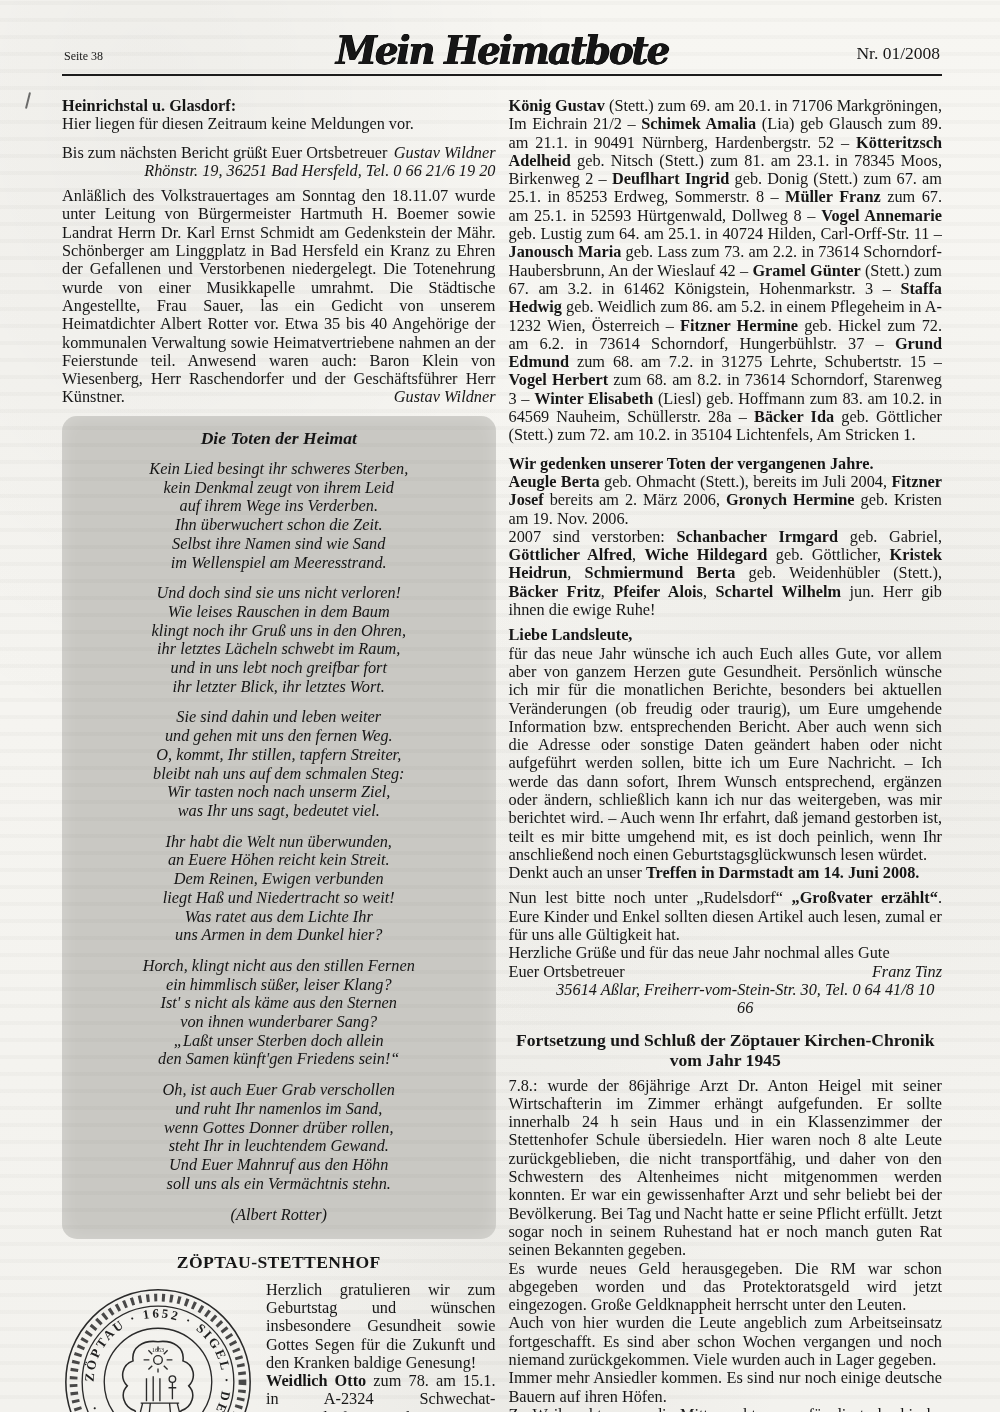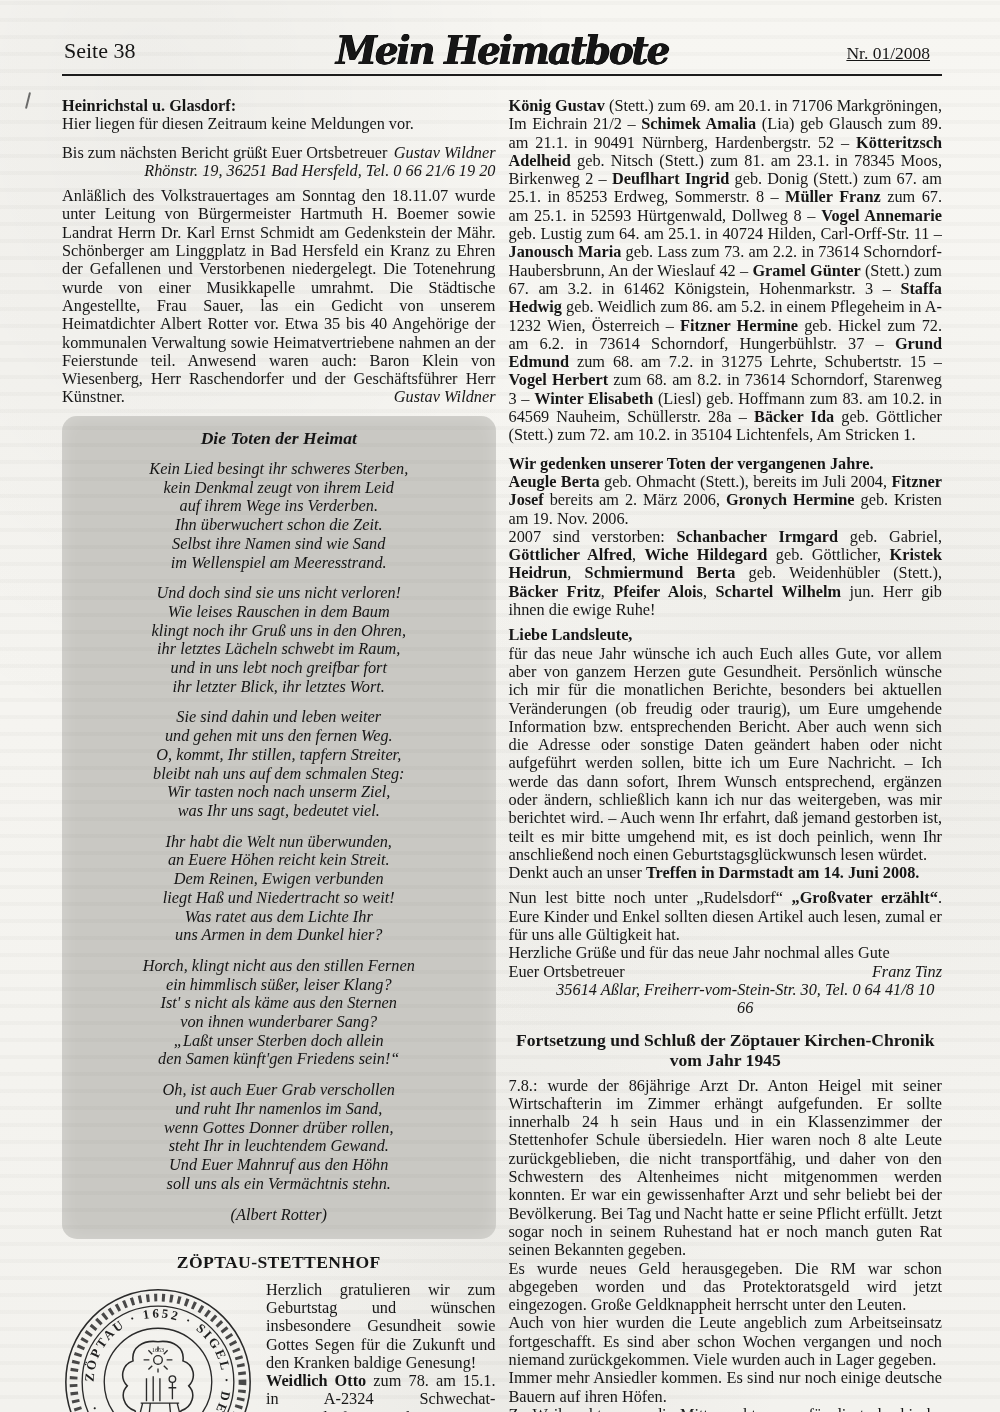--- a/index.html
+++ b/index.html
@@ -13,22 +13,22 @@
       radial-gradient(ellipse at 50% 95%, rgba(80,80,70,0.05), transparent 40%),
       linear-gradient(#f7f6f2,#f3f2ee);
   }
   .scan-ghost{position:absolute;inset:0;pointer-events:none;
     background:repeating-linear-gradient(0deg, transparent 0 13px, rgba(110,110,105,0.035) 13px 17px);
     mix-blend-mode:multiply;}
   .handmark{position:absolute;left:27px;top:92px;width:2px;height:17px;background:#4a4a4a;
     transform:rotate(14deg);border-radius:2px;opacity:.8;}
   
   .header{position:relative;height:74px;margin:0 58px 0 62px;}
-  .page-num{position:absolute;left:2px;bottom:10px;font-size:22px;}
-  .issue-num{position:absolute;right:12px;bottom:10px;font-size:17.5px;text-decoration:underline;}
+  .page-num{position:absolute;left:2px;bottom:10px;font-size:12px;}
+  .issue-num{position:absolute;right:2px;bottom:10px;font-size:17.5px;}
   .masthead{position:absolute;left:0;right:0;bottom:2px;text-align:center;
     font-family:"DejaVu Serif", serif;font-weight:bold;font-style:italic;
     font-size:37px;letter-spacing:-2px;transform:scaleY(1.08);
     text-shadow:0.6px 0 0 #000, -0.4px 0 0 #000;}
   .rule{height:2px;background:#1c1c1c;margin:0 58px 0 62px;}
   
   .columns{display:flex;gap:13px;padding:21px 58px 0 62px;}
   .col{width:437px;font-size:16.3px;line-height:18.3px;text-align:justify;}
   .b{font-weight:bold;}
   .i{font-style:italic;}

